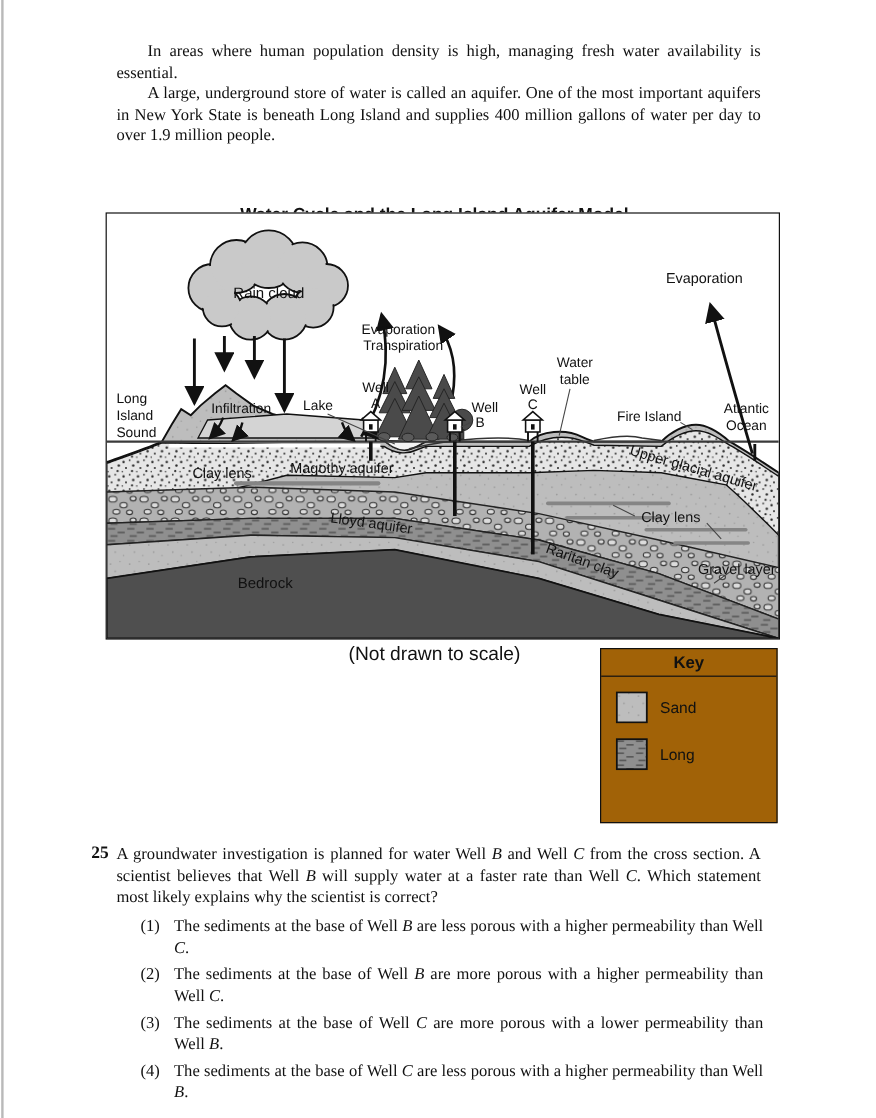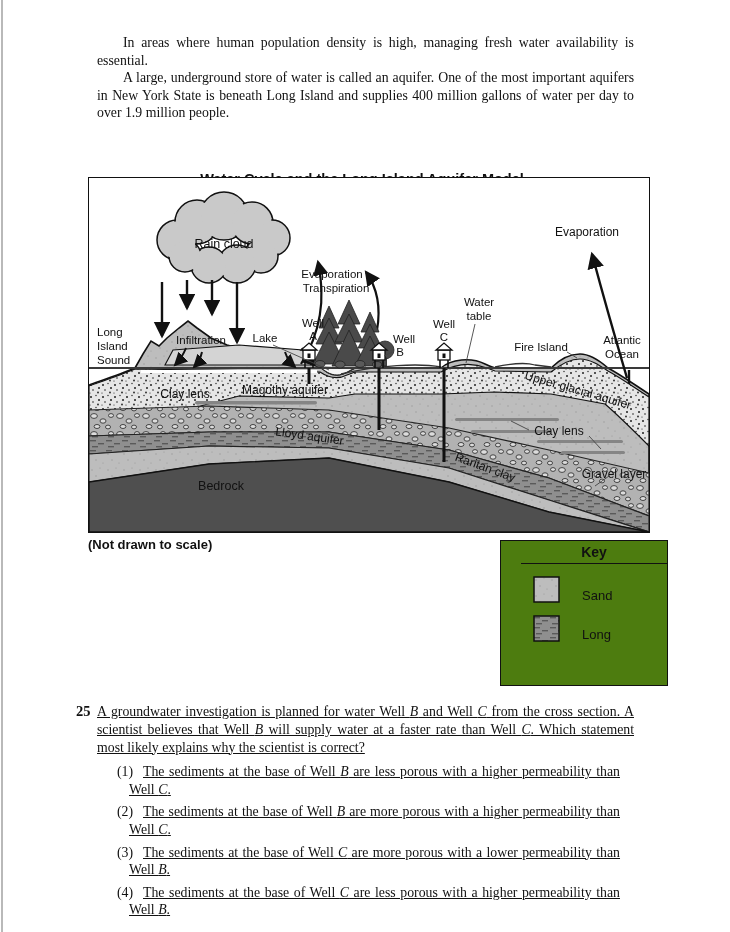--- a/index.html
+++ b/index.html
@@ -4,35 +4,35 @@
 <style>
   html,body{margin:0;padding:0;}
   body{width:730px;height:932px;position:relative;background:#fff;overflow:hidden;
        font-family:"Liberation Serif",serif;color:#111;}
   .page-edge{position:absolute;left:1px;top:0;bottom:0;width:2px;background:#b9b9b9;}
   .intro{position:absolute;left:97px;top:18px;width:537px;font-size:13.8px;line-height:17.6px;text-align:justify;margin-top:16px;}
   .intro p{margin:0;text-indent:26px;}
   .diagram-title{position:absolute;left:88px;top:155px;width:548px;text-align:center;
        font-family:"Liberation Sans",sans-serif;font-weight:bold;font-size:14.5px;margin-top:16px;}
   .diagram-frame{position:absolute;left:88px;top:177px;width:560px;height:354px;border:1.6px solid #111;background:#fff;}
-  .caption{position:absolute;left:88px;top:537px;width:548px;text-align:left;
-       font-family:"Liberation Sans",sans-serif;font-size:13px;font-weight:bold;}
-  .keybox{position:absolute;left:500px;top:540px;width:146px;height:144px;border:1.6px solid #111;background:#4d7c0f;padding-left:20px;}
+  .caption{position:absolute;left:88px;top:537px;width:548px;text-align:center;
+       font-family:"Liberation Sans",sans-serif;font-size:16px;}
+  .keybox{position:absolute;left:500px;top:540px;width:146px;height:144px;border:1.6px solid #111;background:#a16207;}
   .keybox .keyhead{border-bottom:1.6px solid #111;text-align:center;font-family:"Liberation Sans",sans-serif;
        font-weight:bold;font-size:14px;padding:3px 0;}
-  .keyrow{display:flex;align-items:flex-end;gap:22px;margin:12px 0 12px 12px;}
+  .keyrow{display:flex;align-items:center;gap:10px;margin:12px 0 12px 12px;}
   .keyrow .klabel{font-family:"Liberation Sans",sans-serif;font-size:13px;}
   .question{position:absolute;left:76px;top:703px;width:558px;font-size:13.8px;line-height:17.8px;}
   .qhead{text-align:justify;}
   .qnum{float:left;width:21px;font-weight:bold;font-size:14.5px;}
-  .qtext{margin-left:21px;text-align:justify;text-decoration:underline;}
+  .qtext{margin-left:21px;text-align:justify;}
   .choices{margin-left:41px;margin-top:7px;}
   .choice{margin-bottom:4.5px;}
   .cnum{float:left;width:26px;}
-  .ctext{margin-left:12px;width:491px;text-align:justify;text-decoration:underline;}
+  .ctext{margin-left:28px;width:491px;text-align:justify;}
   svg text{font-family:"Liberation Sans",sans-serif;fill:#111;}
 </style>
 </head>
 <body>
 
 <div class="page-edge"></div>
 
 <div class="intro">
   <p>In areas where human population density is high, managing fresh water availability is essential.</p>
   <p>A large, underground store of water is called an aquifer. One of the most important aquifers in New York State is beneath Long Island and supplies 400 million gallons of water per day to over 1.9 million people.</p>

